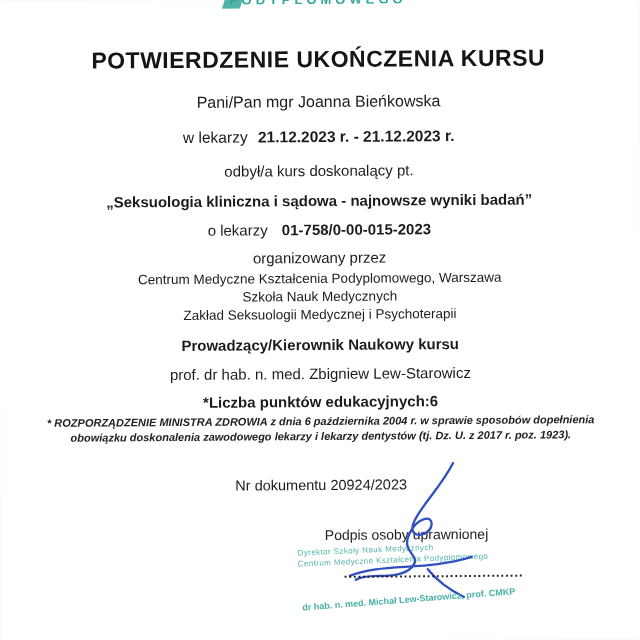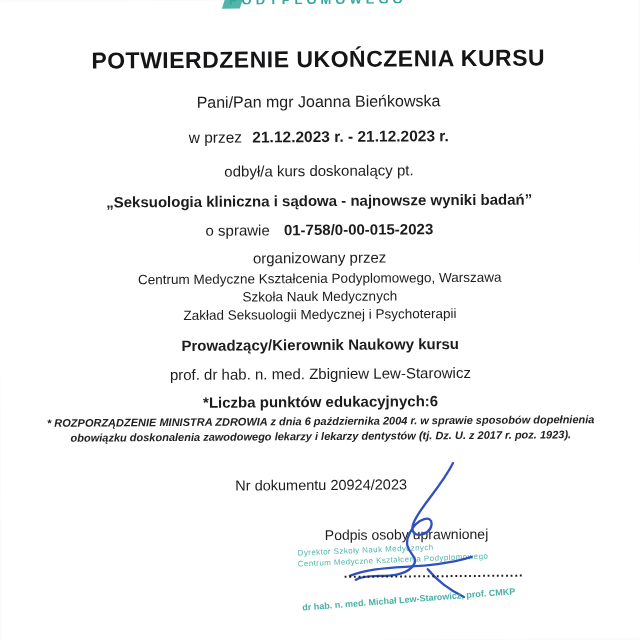--- a/index.html
+++ b/index.html
@@ -78,30 +78,30 @@
   <div class="header-frag">
     <span class="frag-text">PODYPLOMOWEGO</span>
   </div>
   <div class="logo-mark"></div>
 
   <div class="line title">POTWIERDZENIE UKOŃCZENIA KURSU</div>
 
   <div class="line recipient">Pani/Pan mgr Joanna Bieńkowska</div>
 
   <div class="line dates">
-    <span class="lbl">w przez</span>
+    <span class="lbl">w lekarzy</span>
     <span class="val">21.12.2023 r. - 21.12.2023 r.</span>
   </div>
 
   <div class="line course-intro">odbył/a kurs doskonalący pt.</div>
 
   <div class="line course-title">„Seksuologia kliniczna i sądowa - najnowsze wyniki badań”</div>
 
   <div class="line number">
-    <span class="lbl">o sprawie</span>
+    <span class="lbl">o lekarzy</span>
     <span class="val">01-758/0-00-015-2023</span>
   </div>
 
   <div class="line organized">organizowany przez</div>
 
   <div class="line org1">Centrum Medyczne Kształcenia Podyplomowego, Warszawa</div>
   <div class="line org2">Szkoła Nauk Medycznych</div>
   <div class="line org3">Zakład Seksuologii Medycznej i Psychoterapii</div>
 
   <div class="line leader-label">Prowadzący/Kierownik Naukowy kursu</div>

